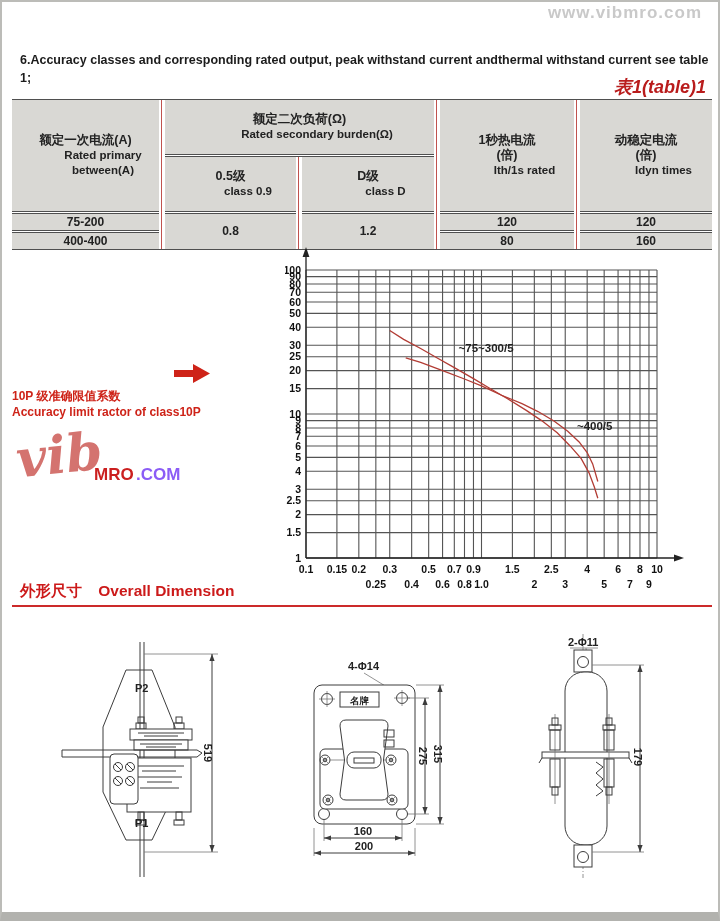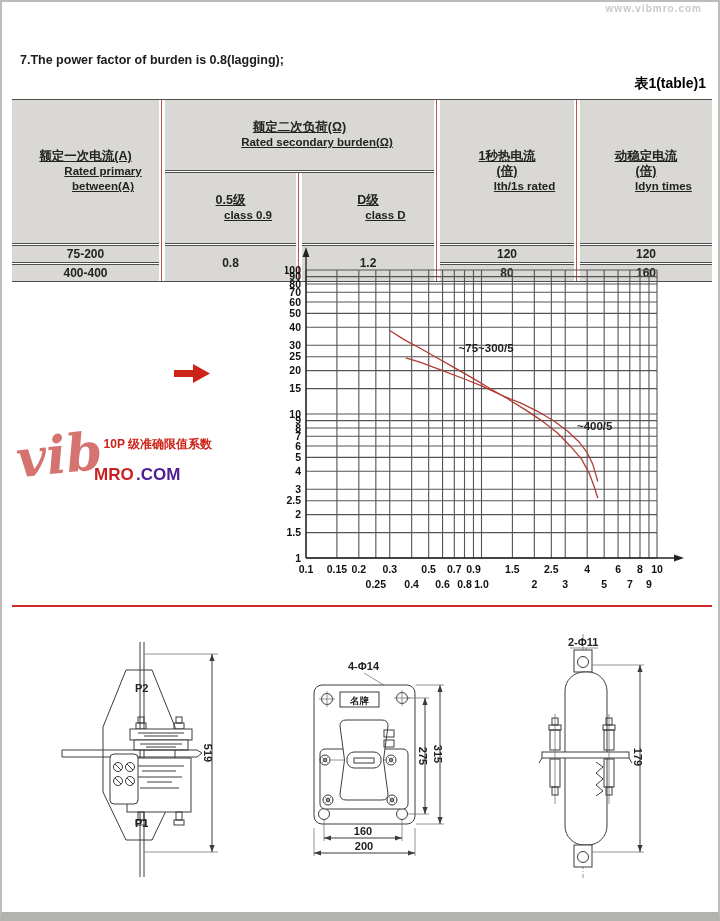--- a/index.html
+++ b/index.html
@@ -1,51 +1,51 @@
 <!DOCTYPE html>
 <html><head>
 <meta charset="utf-8">
 <style>
   html,body{margin:0;padding:0;}
   body{width:720px;height:921px;overflow:hidden;background:#ffffff;
        font-family:"Liberation Sans",sans-serif;}
   .page{position:relative;width:720px;height:921px;box-sizing:border-box;
         background:#fff;border:2px solid #bcbcb8;border-bottom:9px solid #b2b2ae;}
-  .wm-url{position:absolute;top:1px;right:16px;color:#c9c9c9;font-size:10px;
+  .wm-url{position:absolute;top:1px;right:16px;color:#c9c9c9;font-size:17px;
           letter-spacing:1px;font-weight:bold;}
   .notes{position:absolute;left:18px;top:15px;width:690px;color:#1c1c1c;
          font-size:12.5px;font-weight:bold;line-height:17.5px;white-space:pre-wrap;}
-  .tcap{position:absolute;top:73px;right:12px;color:#000000;font-size:14px;font-weight:bold;}
+  .tcap{position:absolute;top:73px;right:12px;color:#b91c1c;font-size:18px;font-weight:bold;font-style:italic;}
 
   
   table.spec{position:absolute;left:10px;top:96px;width:700px;table-layout:fixed;
              border-collapse:separate;border-spacing:0 1px;font-weight:bold;color:#222;}
   table.spec td{background:#d9d8d4;text-align:center;vertical-align:middle;
                 border-top:1.5px solid #4f4f4f;border-bottom:1.5px solid #4f4f4f;
                 padding:2px 1px;font-size:12px;line-height:15px;}
   table.spec td.vsep{background:linear-gradient(to right,#fff 0,#fff 2px,#c0524e 2px,#c0524e 3.2px,#fff 3.2px,#fff 100%);
                 padding:0;}
   table.spec .zh{display:block;font-size:12.5px;}
   table.spec .en{display:block;font-size:11.5px;margin-left:35px;}
   table.spec td.val{font-size:12px;height:16px;padding:0 1px;}
-  table.spec td.hdr{padding:20px 1px;text-decoration:underline;}
+  table.spec td.hdr{padding:12px 1px;}
 
   
   .chart{position:absolute;left:283px;top:241px;width:420px;height:358px;}
   .chart .tick{font:bold 10.5px "Liberation Sans",sans-serif;fill:#111;}
   .chart .clabel{font:bold 11.5px "Liberation Sans",sans-serif;fill:#222;}
 
   .fig-arrow{position:absolute;left:172px;top:361px;}
-  .fig-cap{position:absolute;left:10px;top:387px;width:200px;text-align:right;
-           color:#ce2318;font-weight:bold;font-size:12px;line-height:15.5px;margin-top:48px;}
+  .fig-cap{position:absolute;left:10px;top:387px;width:200px;
+           color:#ce2318;font-weight:bold;font-size:12px;line-height:15.5px;}
   .logo{position:absolute;left:10px;top:428px;width:180px;height:62px;}
   .logo .script{position:absolute;left:4px;top:-6px;font-family:"DejaVu Serif",serif;
         font-style:italic;font-weight:bold;font-size:52px;color:#d4736f;transform:rotate(-6deg);}
   .logo .brand{position:absolute;left:82px;top:35px;font-size:17px;font-weight:bold;color:#cb1f1f;}
-  .logo .tld{position:absolute;left:124px;top:35px;font-size:17px;font-weight:bold;color:#4c1d95;}
+  .logo .tld{position:absolute;left:124px;top:35px;font-size:17px;font-weight:bold;color:#8b5cf6;}
 
   .sec-head{position:absolute;left:18px;top:579px;color:#cc1a1a;font-weight:bold;font-size:15.5px;}
   .sec-head .en{margin-left:12px;}
   .sec-rule{position:absolute;left:10px;top:603px;width:700px;height:1.5px;background:#cc2a2a;}
 
   
   .dwg{position:absolute;}
   .dwg line,.dwg rect,.dwg circle,.dwg path,.dwg polygon.ln,.dwg polyline{
        stroke:#3c3c3c;stroke-width:1;fill:none;}
   .dwg .fillw{fill:#fff;}
@@ -55,20 +55,21 @@
   .dwg .thin{stroke-width:0.8;stroke:#777;}
 </style>
 </head>
 <body>
 
 <div class="page">
 
   <div class="wm-url">www.vibmro.com</div>
 
   <div class="notes">
+    <div>6.Accuracy classes and corresponding rated output, peak withstand current andthermal withstand current see table 1;</div>
     <div>7.The power factor of burden is 0.8(lagging);</div>
     <div>8.The relation ship curve between accuracy limit  factor  of class 10P and secondaryburden see figure1.</div>
   </div>
 
   <div class="tcap">表1(table)1</div>
 
   <table class="spec">
     <colgroup>
       <col style="width:147px">
         <col style="width:6px">
@@ -235,28 +236,33 @@
         <text x="291.98394178347337" y="186.53837721257082" class="clabel">~400/5</text>
       </svg>
   </div>
 
   <svg class="fig-arrow" width="40" height="22">
     <polygon points="0,7 19,7 19,1 36,10.5 19,20 19,14 0,14" fill="#ce2318"></polygon>
   </svg>
 
   <div class="fig-cap">
     <div>10P 级准确限值系数</div>
+    <div>Accuracy limit ractor of class10P</div>
   </div>
 
   <div class="logo">
     <span class="script">vib</span>
     <span class="brand">MRO</span>
     <span class="tld">.COM</span>
   </div>
 
+  <div class="sec-head">
+    <span>外形尺寸</span>
+    <span class="en">Overall Dimension</span>
+  </div>
   <div class="sec-rule"></div>
 
   <svg class="dwg" style="left:50px;top:628px" width="220" height="292">
     <line x1="88" y1="12" x2="88" y2="247"></line>
       <line x1="92" y1="12" x2="92" y2="247"></line>
     <polygon class="ln" points="74,40 100,40 123,97 123,162 100,210 74,210 51,162 51,97"></polygon>
 
     <rect x="86" y="87" width="6" height="6"></rect>
       <rect x="84" y="93" width="10" height="6"></rect>
     <rect x="124" y="87" width="6" height="6"></rect>

